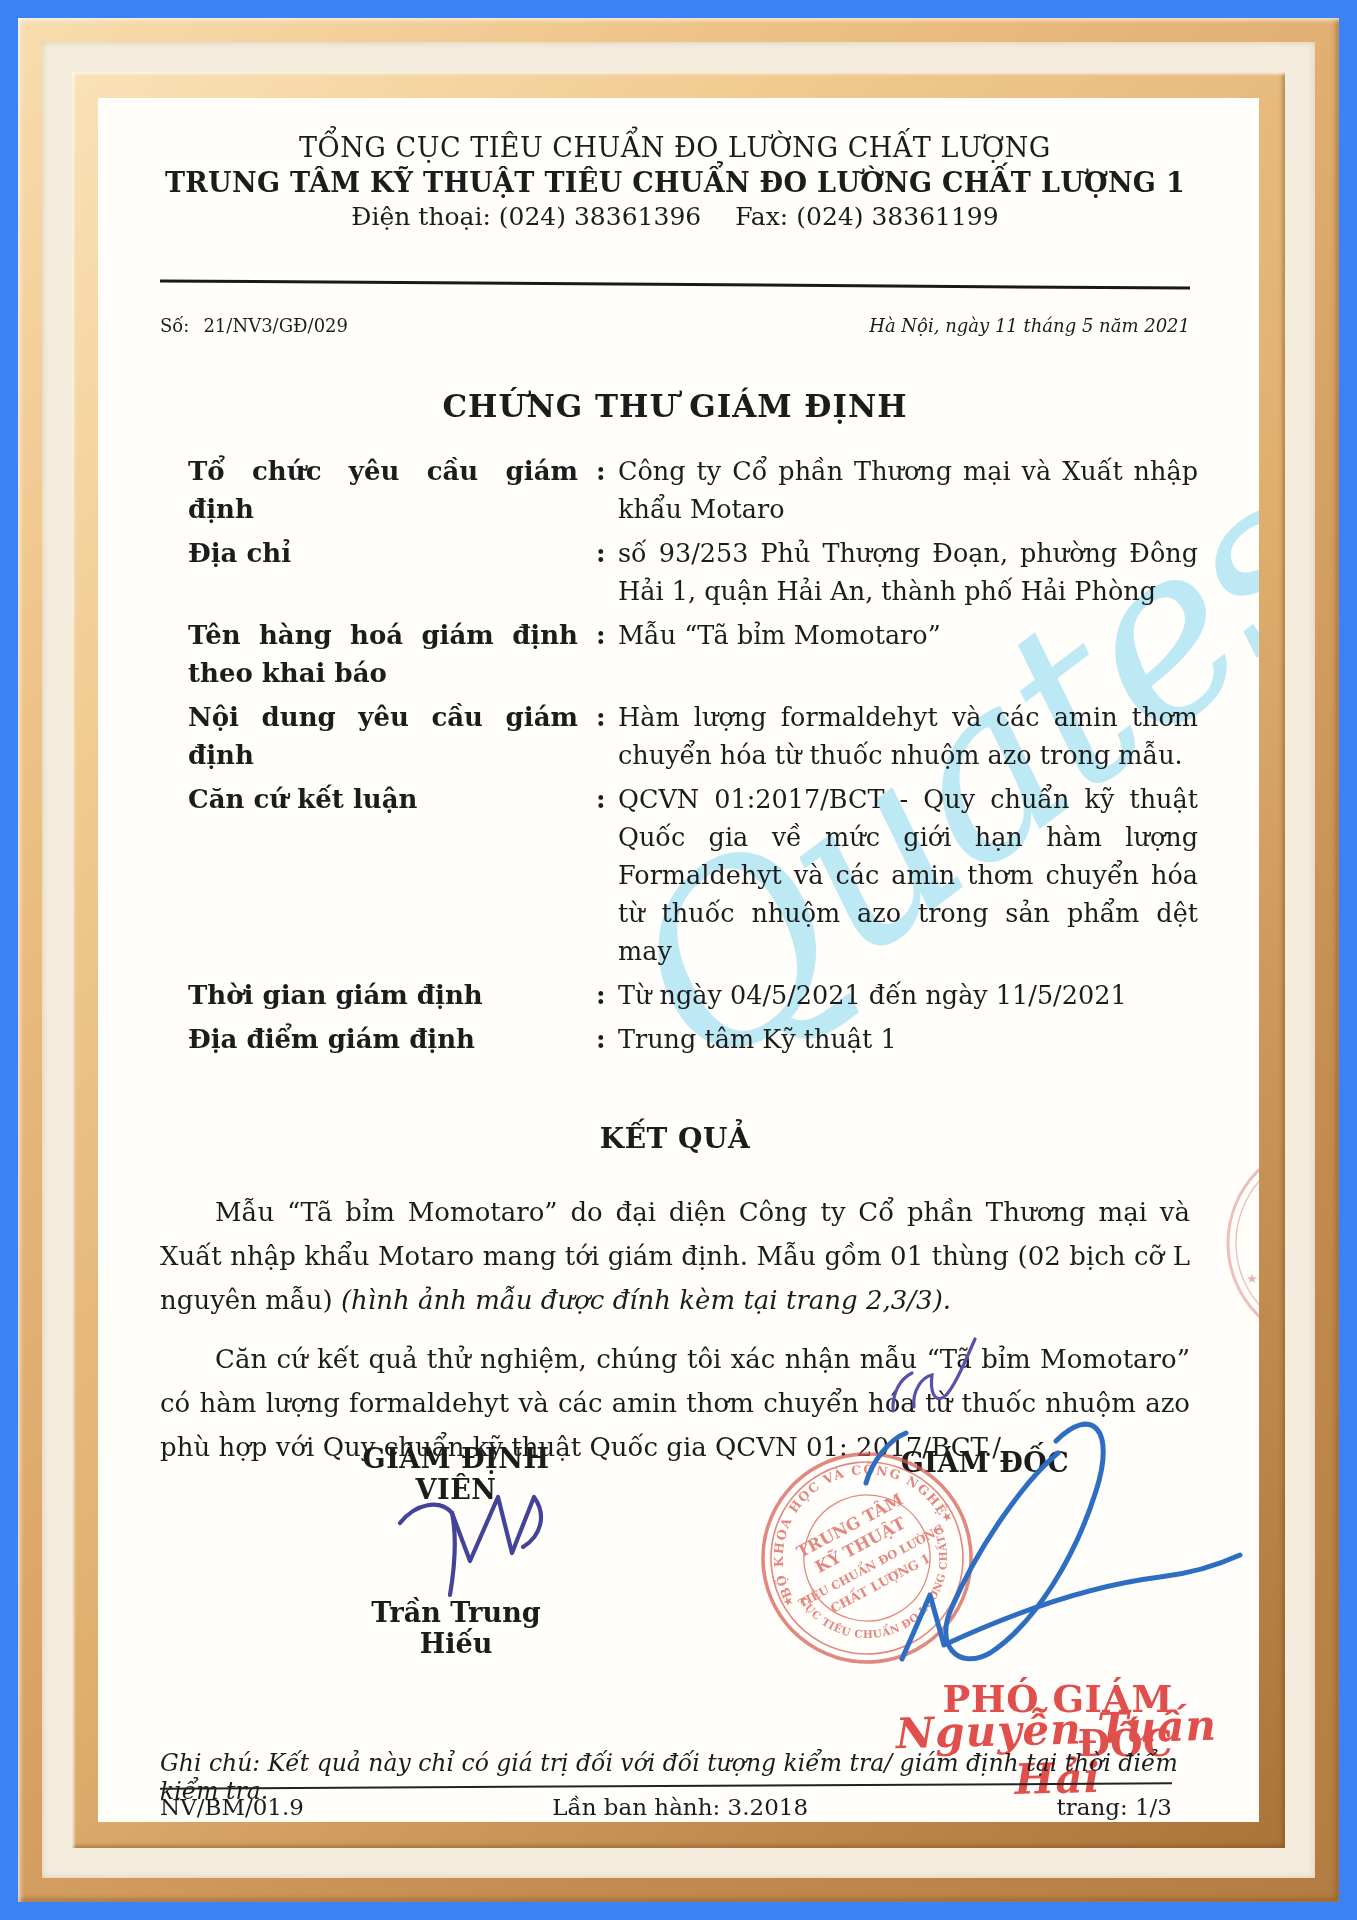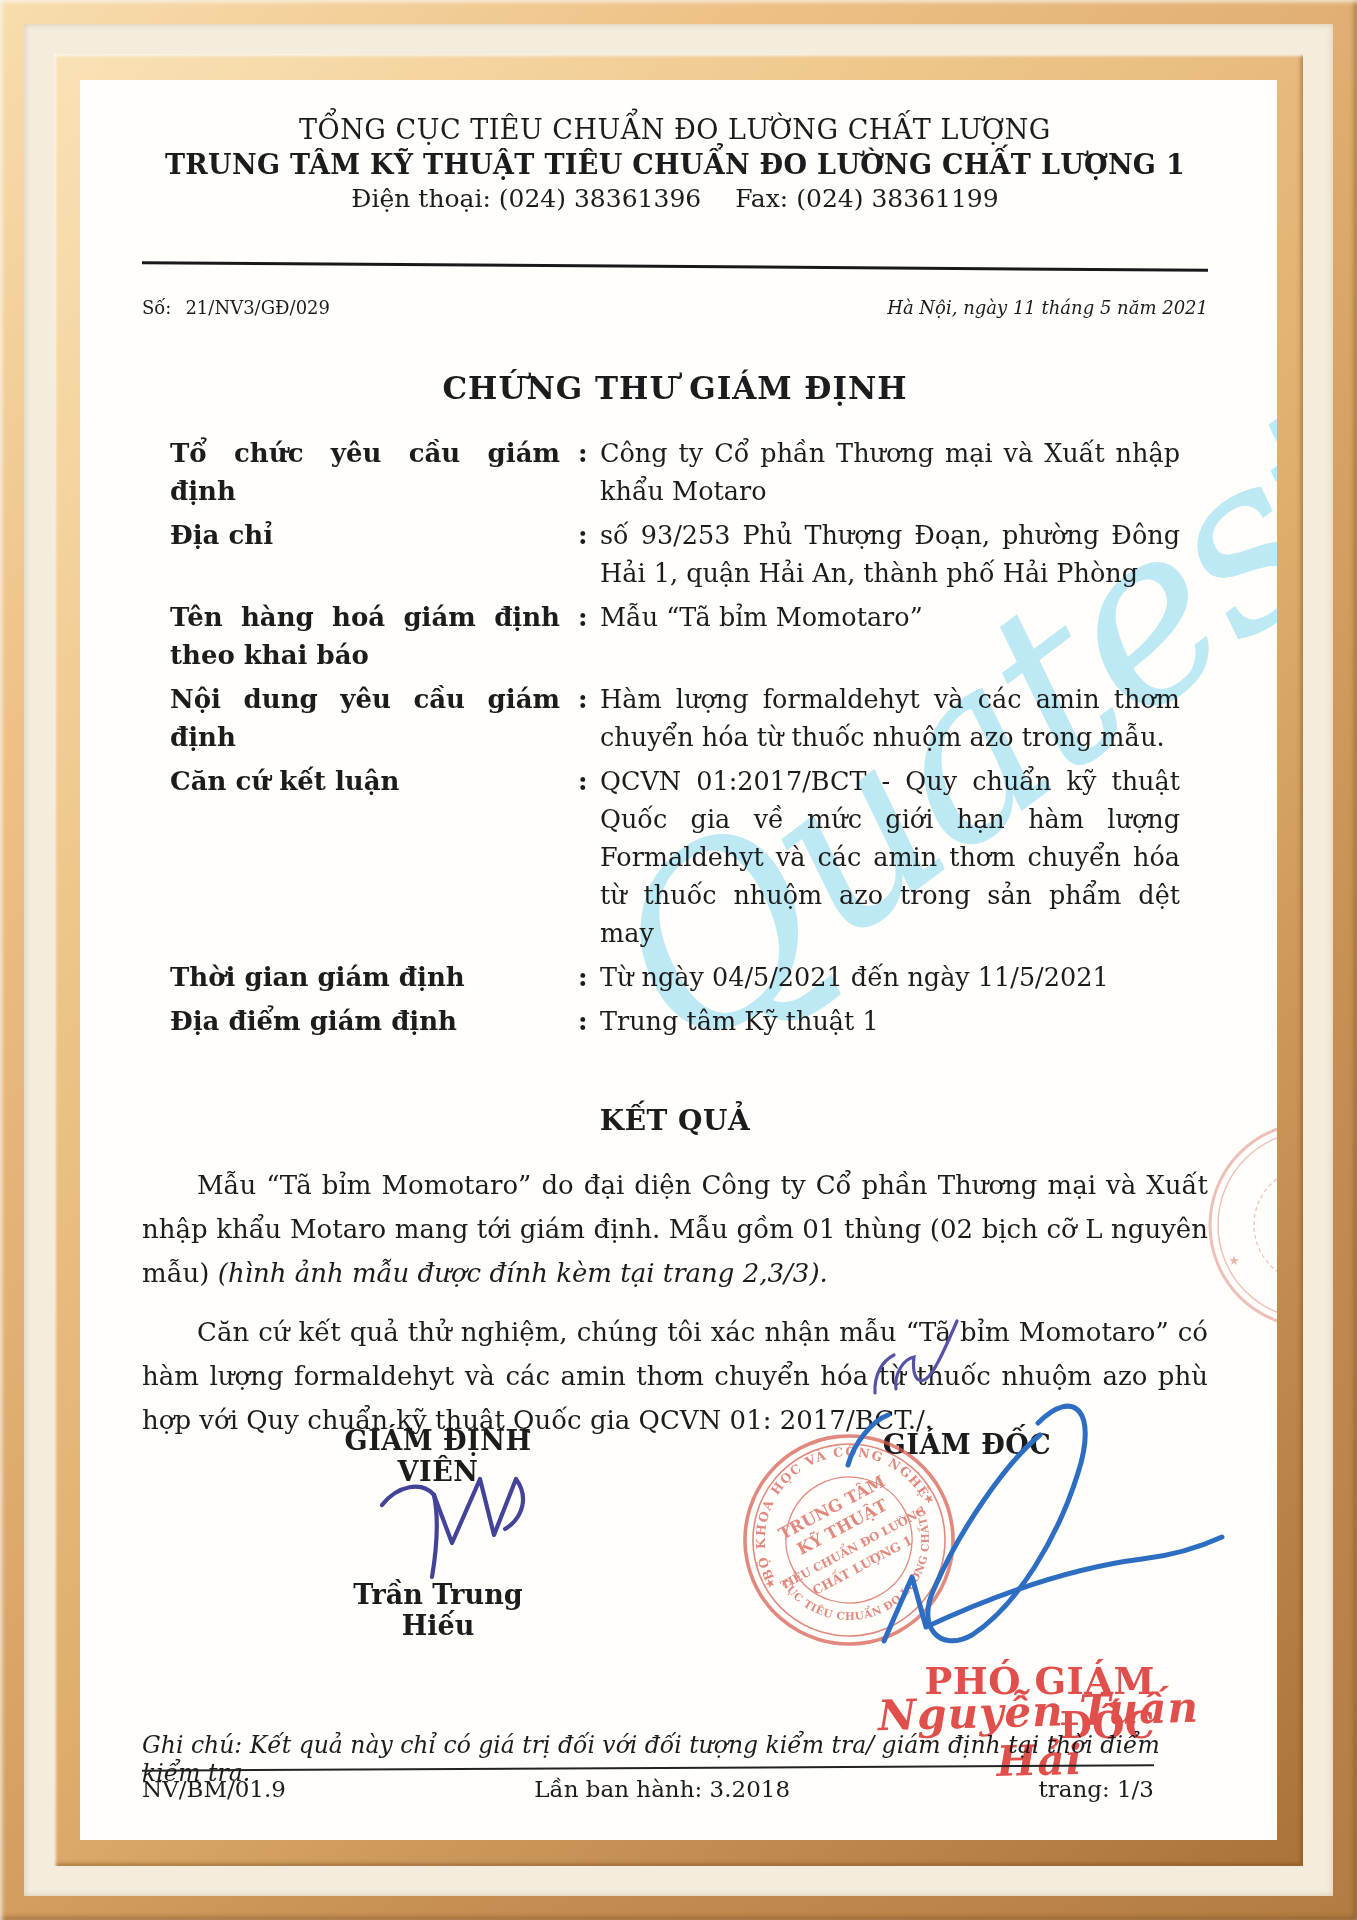--- a/index.html
+++ b/index.html
@@ -1,19 +1,19 @@
 <!DOCTYPE html>
 <html><head>
 <meta charset="utf-8">
 <style>
   html,body{margin:0;padding:0;background:#e9e2d2;}
   *{box-sizing:border-box;}
   .page{position:relative;width:1357px;height:1920px;font-family:"DejaVu Serif","Liberation Serif",serif;color:#1c1c1c;}
   
-  .f0{position:absolute;inset:0;background:#ef4444;}
+  .f0{position:absolute;inset:0;background:#3b82f6;padding:18px;}
   .f1{width:100%;height:100%;padding:24px;
       background:linear-gradient(135deg,#f8ddae 0%,#eec287 22%,#dca96a 48%,#c48c50 75%,#b37c42 100%);
       box-shadow:inset 2px 2px 4px rgba(255,255,255,.75), inset -3px -3px 5px rgba(110,65,20,.45);}
   .f2{width:100%;height:100%;padding:30px;background:#f4ecdc;
       box-shadow:inset 0 0 6px rgba(140,95,40,.25);}
   .f3{width:100%;height:100%;padding:26px;
       background:linear-gradient(135deg,#f9e2b6 0%,#f0c98e 25%,#dfae6d 55%,#c08a4e 82%,#aa7438 100%);
       box-shadow:inset 2px 2px 3px rgba(255,255,255,.8), inset -2px -2px 4px rgba(110,65,20,.5);}
   .paper{position:relative;width:100%;height:100%;background:#fffefb;overflow:hidden;}
   
@@ -32,21 +32,21 @@
   .refrow{display:flex;justify-content:space-between;margin-top:21px;font-size:18px;}
   .refrow .no{margin-left:14px;}
   .refdate{font-style:italic;}
   .doc-title{text-align:center;margin-top:42px;font-size:31px;font-weight:bold;letter-spacing:1px;}
   .fields{margin-top:27px;}
   .frow{display:flex;margin-bottom:6px;margin-left:28px;}
   .flabel{width:390px;font-weight:bold;text-align:justify;flex:none;}
   .fcolon{width:14px;margin-left:18px;margin-right:8px;font-weight:bold;flex:none;}
   .fvalue{width:580px;flex:none;text-align:justify;font-size:25.5px;}
   .result-h{text-align:center;font-size:28px;font-weight:bold;margin-top:62px;letter-spacing:.5px;}
-  .para{margin-top:23px;text-align:justify;text-indent:55px;line-height:44px;}
+  .para{margin-top:32px;text-align:justify;text-indent:55px;line-height:44px;}
   .para+.para{margin-top:15px;}
   .ital{font-style:italic;}
   
   .abs{position:absolute;z-index:3;}
   .sig-title{font-weight:bold;font-size:27px;text-align:center;letter-spacing:.5px;}
   .sig-name{font-weight:bold;font-size:27px;text-align:center;}
   .red{color:#e04f4c;}
   .deputy-title{font-weight:bold;font-size:37px;text-align:right;letter-spacing:.5px;}
   .deputy-name{font-style:italic;font-weight:bold;font-size:42px;text-align:center;transform:rotate(-1.5deg);letter-spacing:1px;}
   .note{font-style:italic;font-size:23.5px;}

